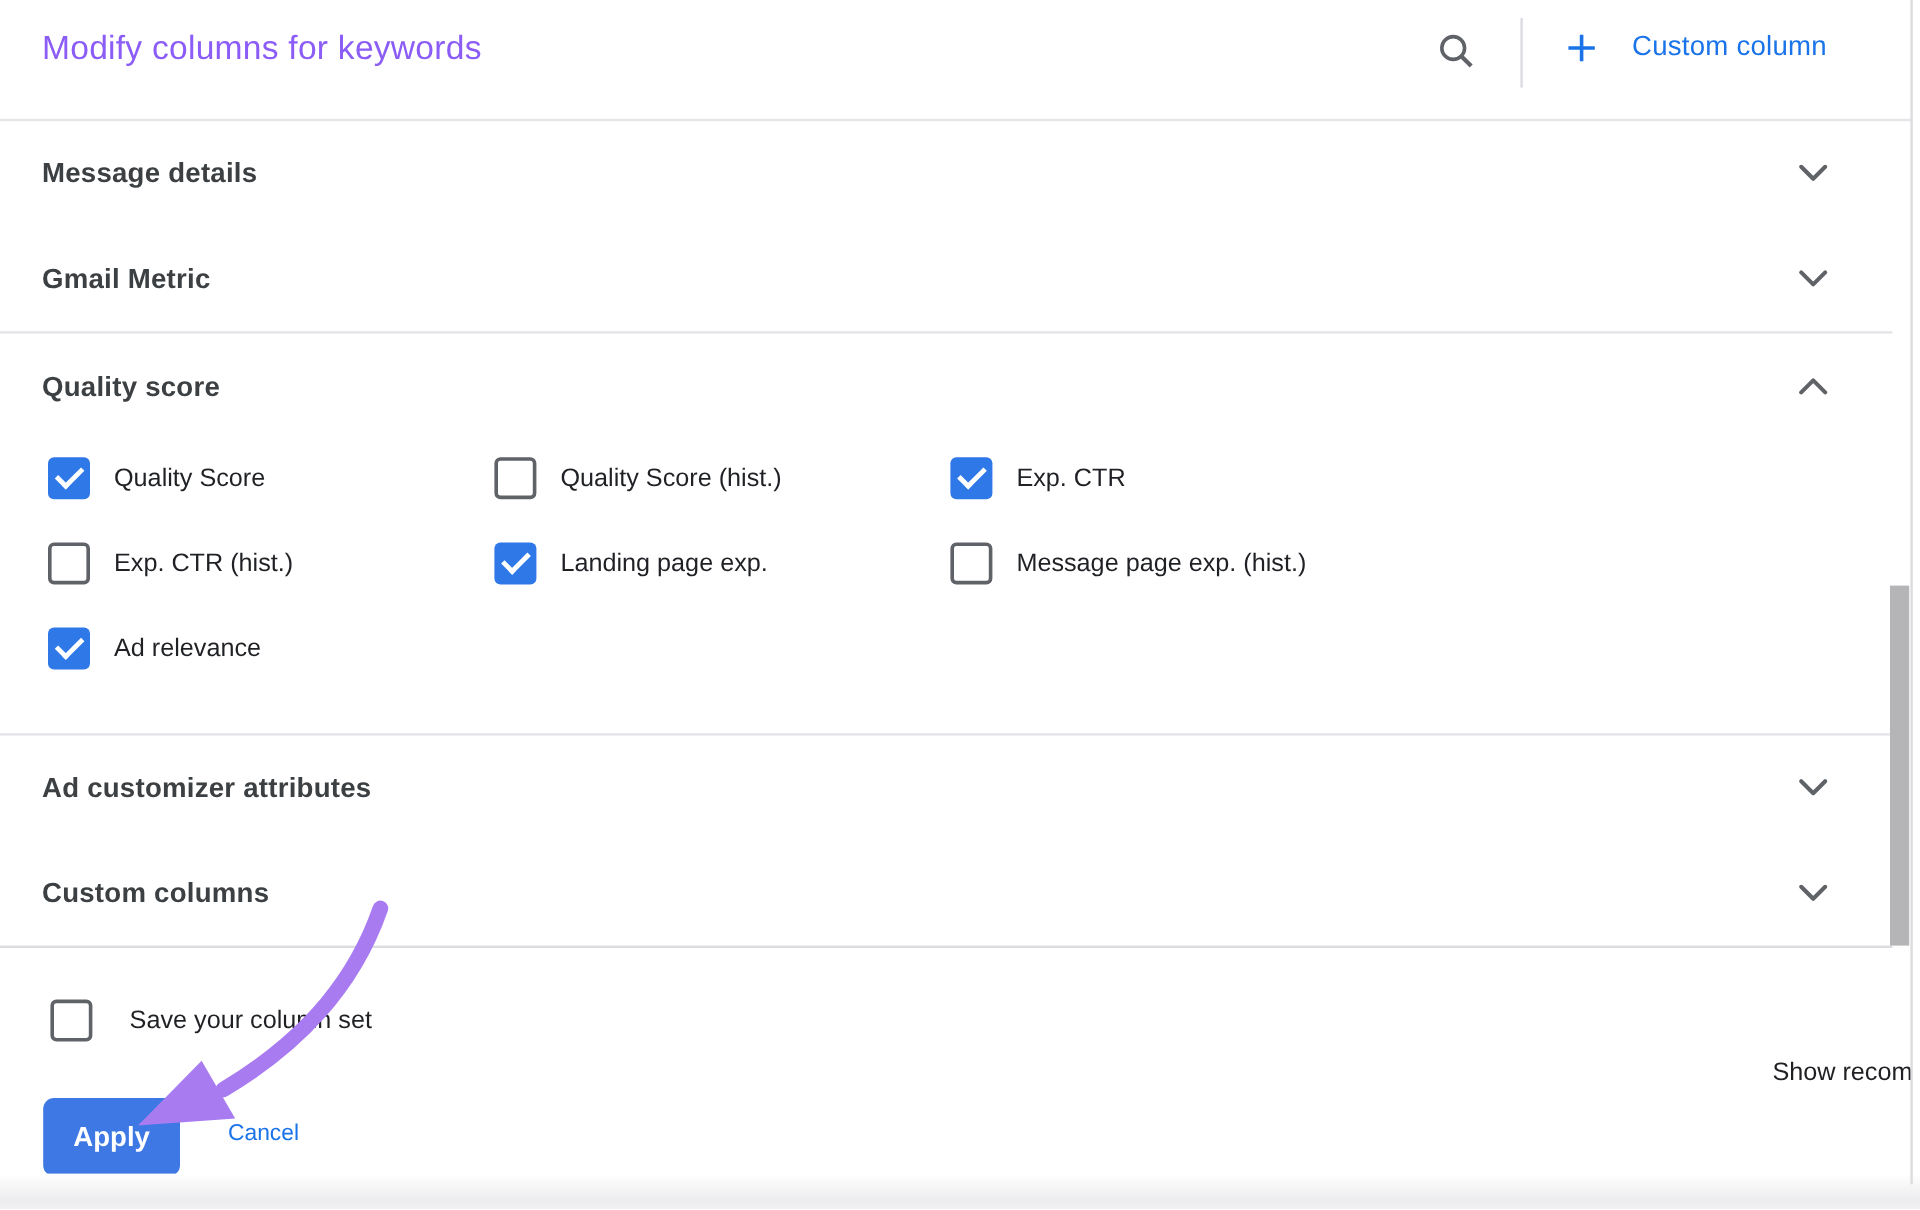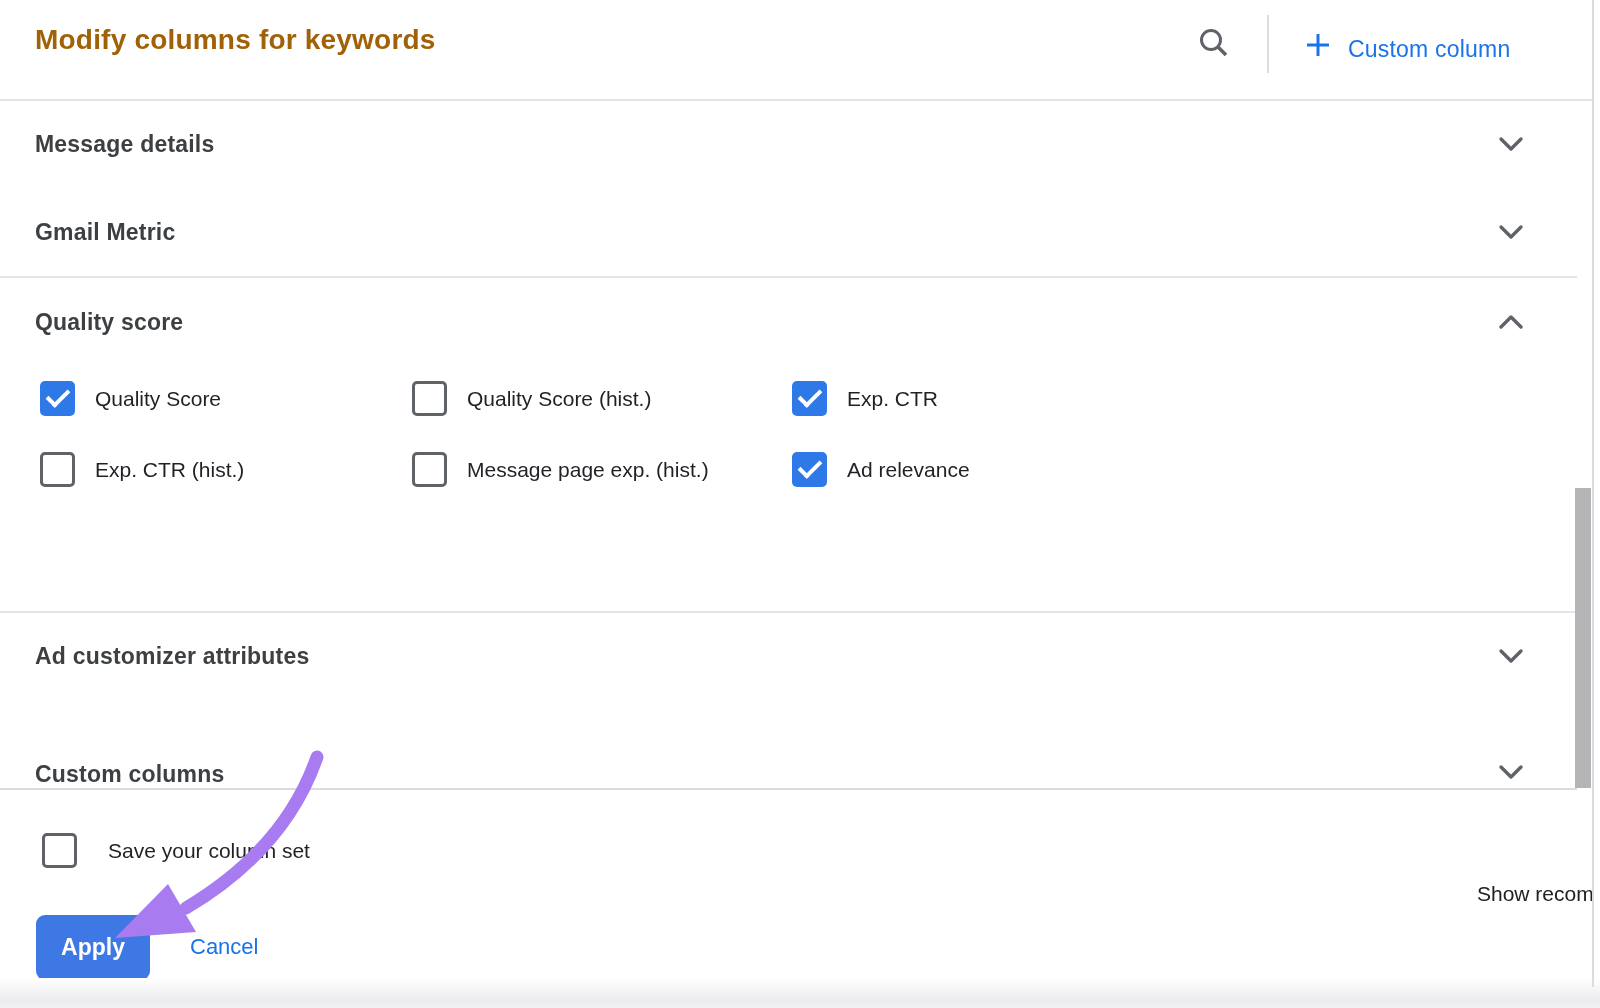--- a/index.html
+++ b/index.html
@@ -3,28 +3,28 @@
 <meta charset="utf-8">
 <style>
   html,body{margin:0;padding:0;background:#fff;}
   #screen{
     position:relative;width:1600px;height:1008px;background:#ffffff;
     overflow:hidden;font-family:"Liberation Sans",sans-serif;color:#202124;
     -webkit-font-smoothing:antialiased;
   }
   
   .dialog-title{
-    position:absolute;left:35px;top:24px;font-size:28px;font-weight:700;
-    color:#a16207;letter-spacing:.2px;
+    position:absolute;left:35px;top:24px;font-size:28px;font-weight:400;
+    color:#8b5cf6;letter-spacing:.2px;
   }
   .search-btn{position:absolute;left:1194px;top:24px;width:40px;height:40px;
     display:flex;align-items:center;justify-content:center;background:none;border:none;cursor:pointer;}
   .hdr-vdivider{position:absolute;left:1267px;top:15px;width:2px;height:58px;background:#dadce0;}
   .custom-col-btn{
-    position:absolute;left:1297px;top:24px;height:40px;display:flex;align-items:flex-end;gap:15px;
+    position:absolute;left:1297px;top:24px;height:40px;display:flex;align-items:flex-start;gap:27px;
     background:none;border:none;cursor:pointer;color:var(--link-blue,#1a73e8);
   }
   .custom-col-btn .label{font-size:23px;font-weight:500;letter-spacing:.2px;}
   
   .hline{position:absolute;left:0;height:2px;background:#e3e5e8;}
   
   .section-row{
     position:absolute;left:0;width:1593px;display:flex;align-items:center;
     justify-content:space-between;padding:0 66px 0 35px;box-sizing:border-box;cursor:pointer;
   }
@@ -51,21 +51,21 @@
   .save-row{position:absolute;left:42px;top:833px;display:flex;align-items:center;gap:31px;}
   .save-row .option-label{font-size:21px;}
   .show-recom{position:absolute;left:1477px;top:882px;font-size:21px;color:#202124;white-space:nowrap;}
   .apply-btn{
     position:absolute;left:36px;top:915px;width:114px;height:65px;border:none;border-radius:9px;
     background:var(--accent-blue,#3d78e4);color:#fff;font-size:23px;font-weight:700;
     font-family:"Liberation Sans",sans-serif;cursor:pointer;
   }
   .cancel-btn{
     position:absolute;left:184px;top:933px;border:none;background:none;cursor:pointer;
-    color:var(--link-blue,#1a73e8);font-size:22px;font-weight:500;font-family:"Liberation Sans",sans-serif;
+    color:var(--link-blue,#1a73e8);font-size:19px;font-weight:500;font-family:"Liberation Sans",sans-serif;
   }
   .bottom-strip{
     position:absolute;left:0;top:978px;width:1600px;height:30px;
     background:linear-gradient(180deg,#ffffff 0%,#ececee 75%,#f1f1f3 100%);
   }
   
   .right-border{position:absolute;left:1592px;top:0;width:2px;height:987px;background:#dcdcdf;}
   .scroll-thumb{position:absolute;left:1575px;top:488px;width:16px;height:300px;background:#b5b5b8;cursor:grab;}
   
   .arrow-overlay{position:absolute;left:0;top:0;pointer-events:none;}
@@ -144,41 +144,45 @@
       </div>
       <div class="option-cell">
         <span class="checkbox checked"></span>
         <span class="option-label">Exp. CTR</span>
       </div>
       <div class="option-cell">
         <span class="checkbox"></span>
         <span class="option-label">Exp. CTR (hist.)</span>
       </div>
       <div class="option-cell">
+        <span class="checkbox checked"></span>
+        <span class="option-label">Landing page exp.</span>
+      </div>
+      <div class="option-cell">
         <span class="checkbox"></span>
         <span class="option-label">Message page exp. (hist.)</span>
       </div>
       <div class="option-cell">
         <span class="checkbox checked"></span>
         <span class="option-label">Ad relevance</span>
       </div>
     </div>
 
   <div class="hline" style="top:611px;width:1577px;"></div>
 
   <div class="section-row" style="top:612px;height:88px;">
     <span class="section-label">Ad customizer attributes</span>
     <span class="chev">
       <svg width="32" height="32" viewBox="0 0 32 32">
           <polyline class="icon-stroke" points="6,11 16,21 26,11" stroke-width="3.4" stroke-linecap="round" stroke-linejoin="round"></polyline>
         </svg>
     </span>
   </div>
 
-  <div class="section-row" style="top:700px;height:88px;align-items:flex-end;">
+  <div class="section-row" style="top:700px;height:88px;">
     <span class="section-label">Custom columns</span>
     <span class="chev">
       <svg width="32" height="32" viewBox="0 0 32 32">
           <polyline class="icon-stroke" points="6,11 16,21 26,11" stroke-width="3.4" stroke-linecap="round" stroke-linejoin="round"></polyline>
         </svg>
     </span>
   </div>
 
   <div class="hline" style="top:788px;width:1577px;background:#dadce0;"></div>
 

